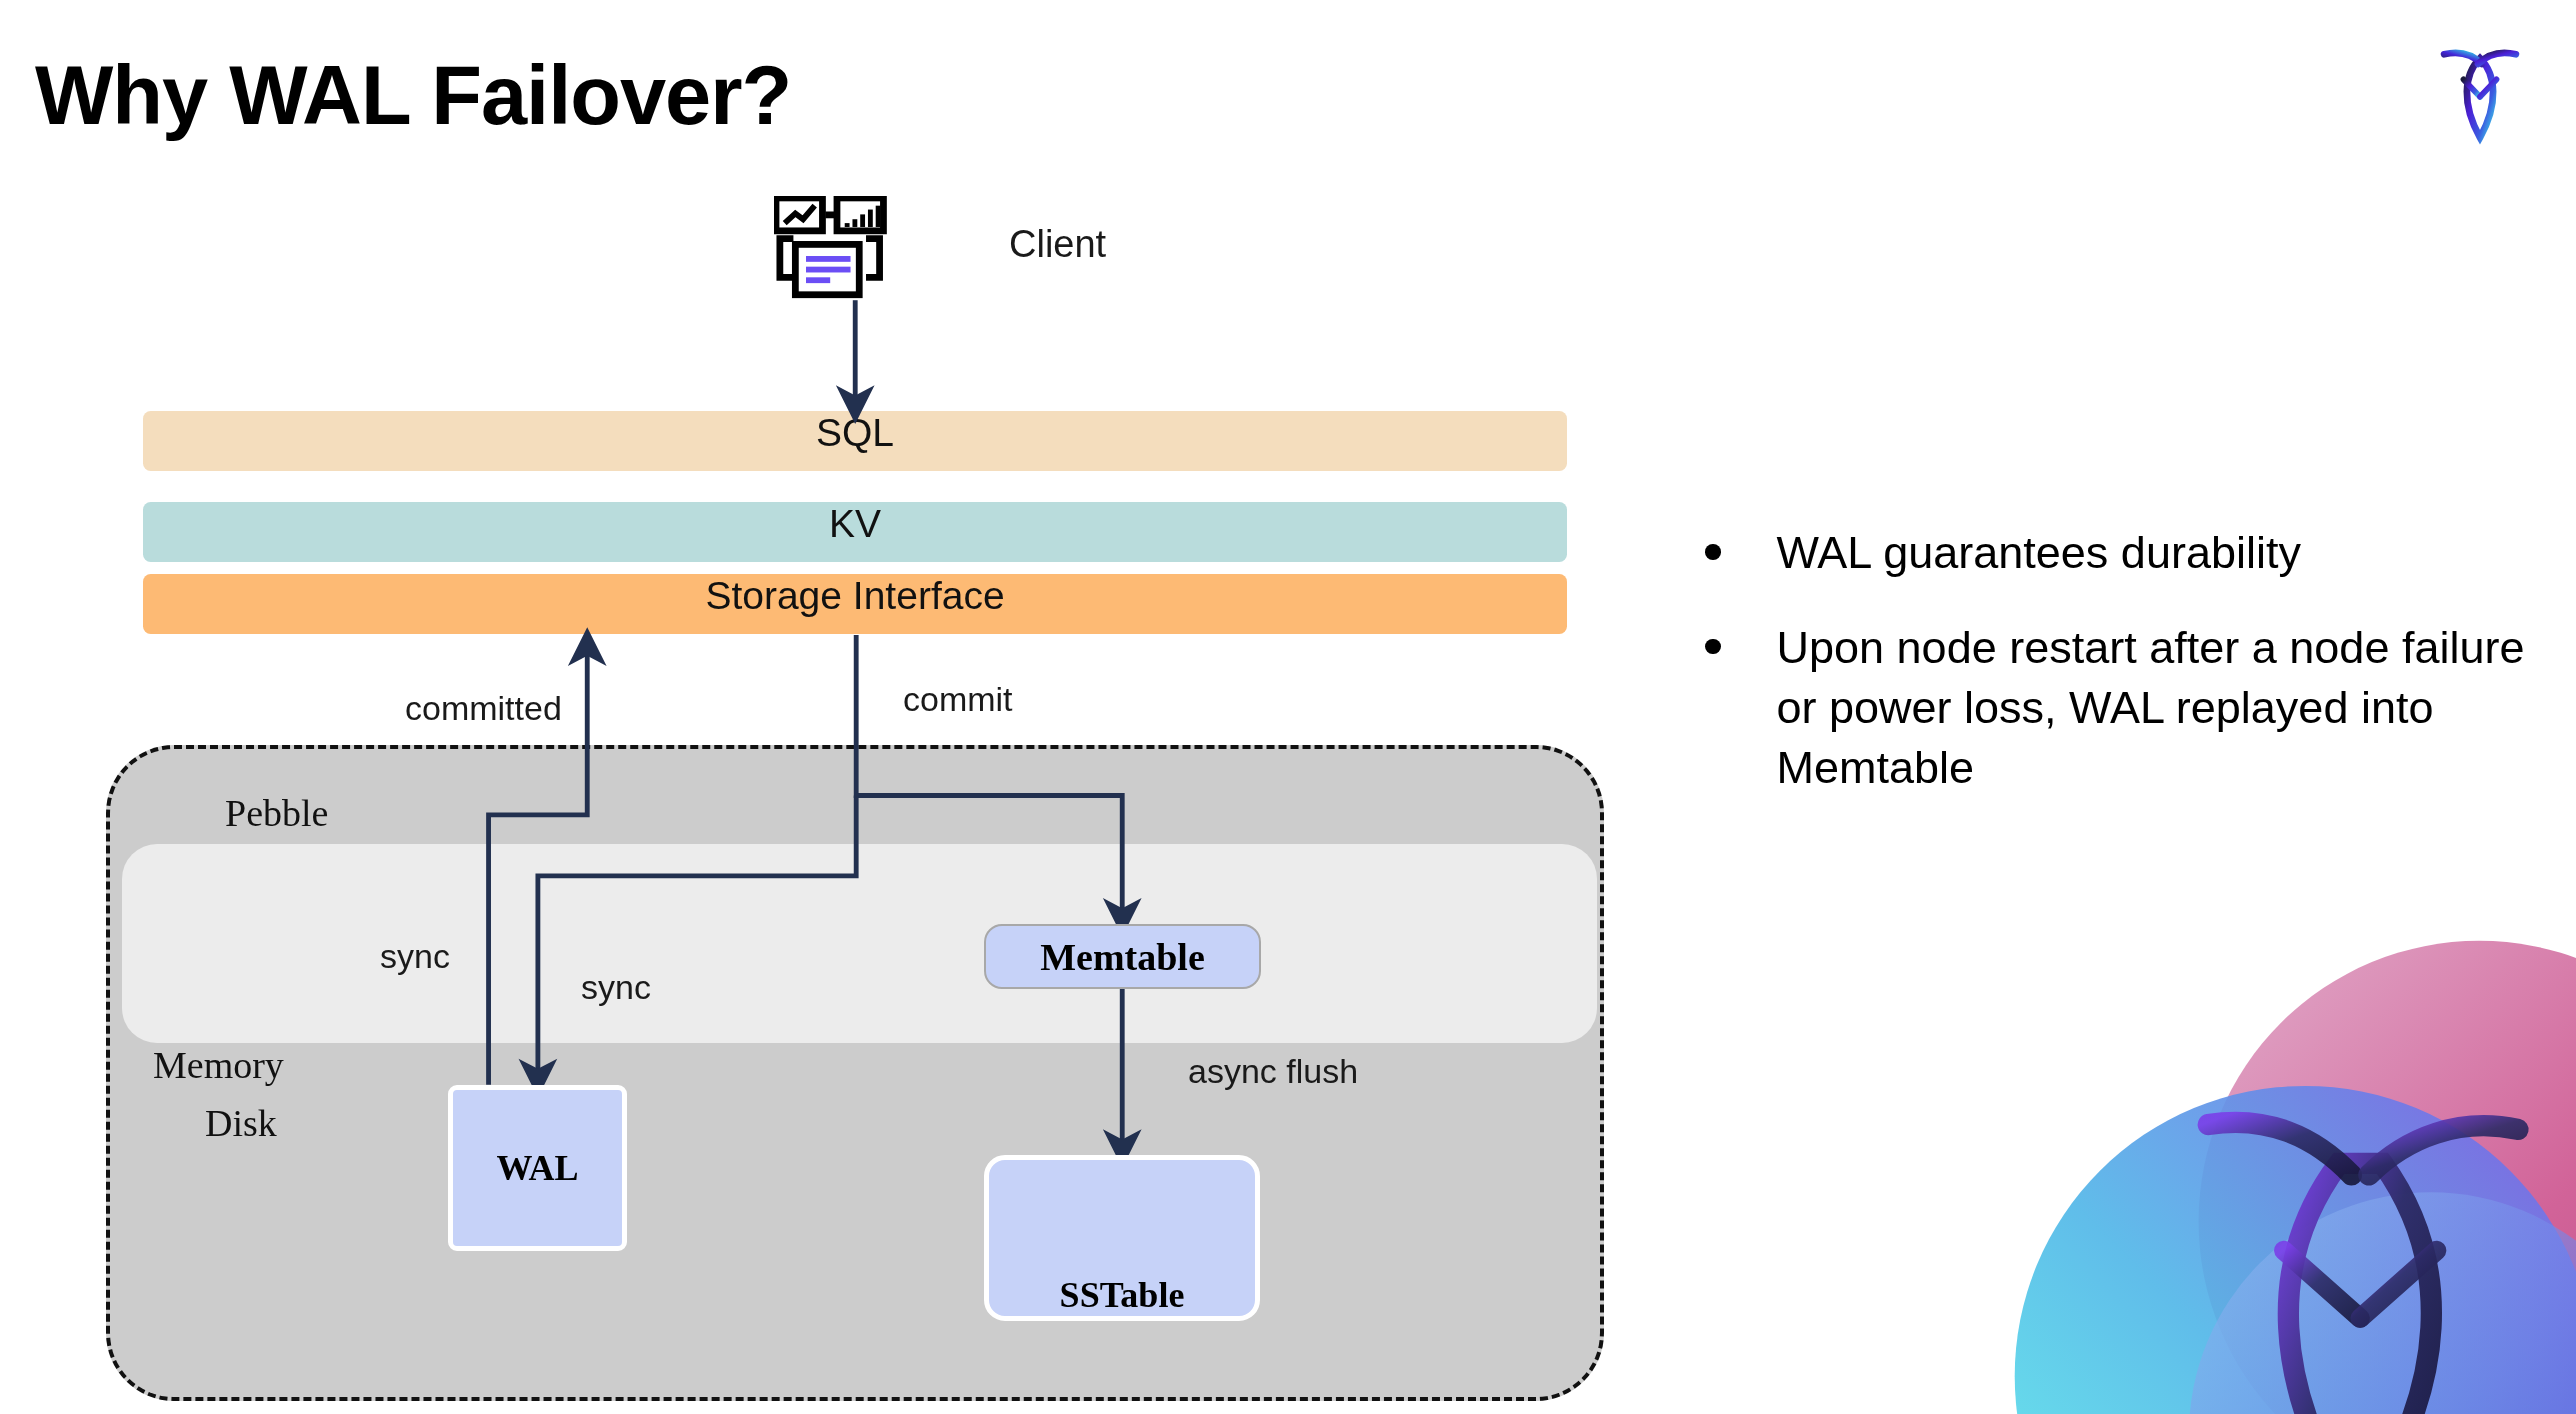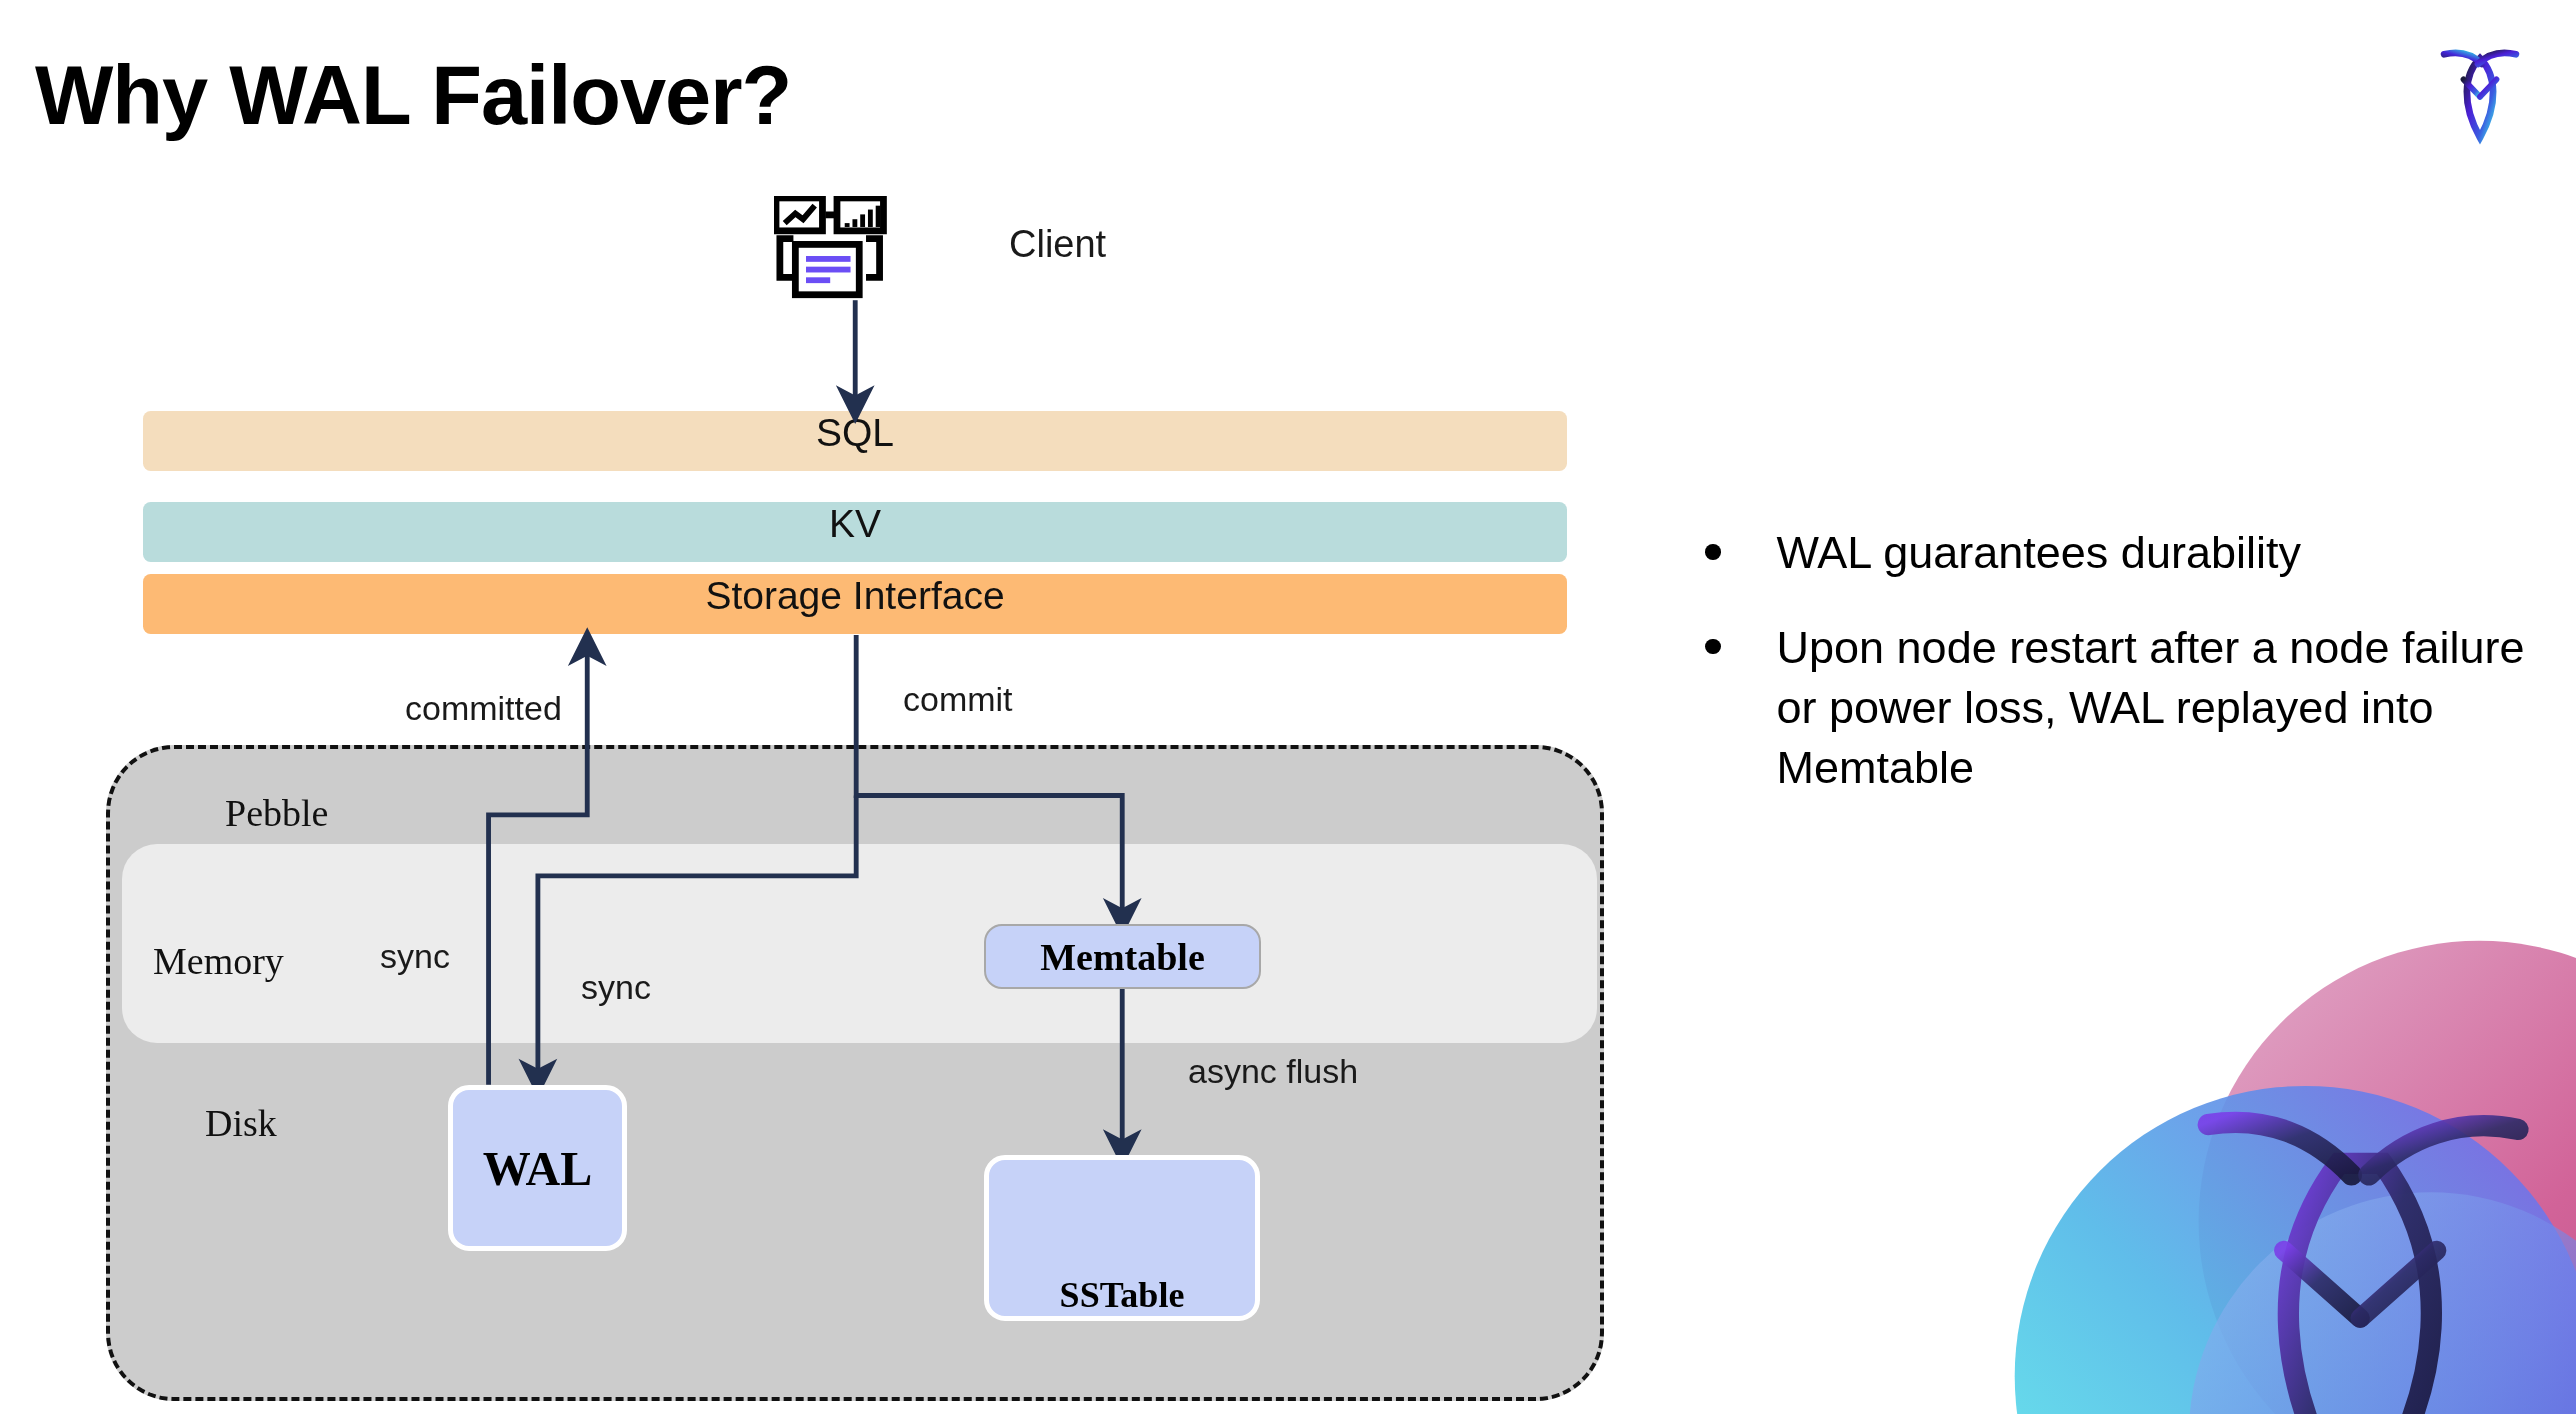--- a/index.html
+++ b/index.html
@@ -120,21 +120,21 @@
     left: 118px;
     top: 840px;
     width: 1475px;
     height: 199px;
     background: #ececec;
     border-radius: 35px;
   }
   #memory-label {
     position: absolute;
     left: 153px;
-    top: 939px;
+    top: 1043px;
     font-family: "Liberation Serif", serif;
     font-size: 38px;
     color: #111111;
   }
   #disk-label {
     position: absolute;
     left: 205px;
     top: 1101px;
     font-family: "Liberation Serif", serif;
     font-size: 38px;
@@ -156,23 +156,23 @@
   #box-memtable {
     left: 984px; top: 924px;
     width: 277px; height: 65px;
     border-radius: 18px;
     border: 2.9px solid #a8a8a8;
     font-size: 38px;
   }
   #box-wal {
     left: 448px; top: 1085px;
     width: 179px; height: 166px;
-    border-radius: 21px;
+    border-radius: 9px;
     border: 5.8px solid #ffffff;
-    font-size: 48px;
+    font-size: 36px;
   }
   #box-sstable {
     left: 984px; top: 1155px;
     width: 276px; height: 166px;
     border-radius: 21px;
     border: 5.8px solid #ffffff;
     font-size: 36px;
     align-items: flex-end;
   }
 

